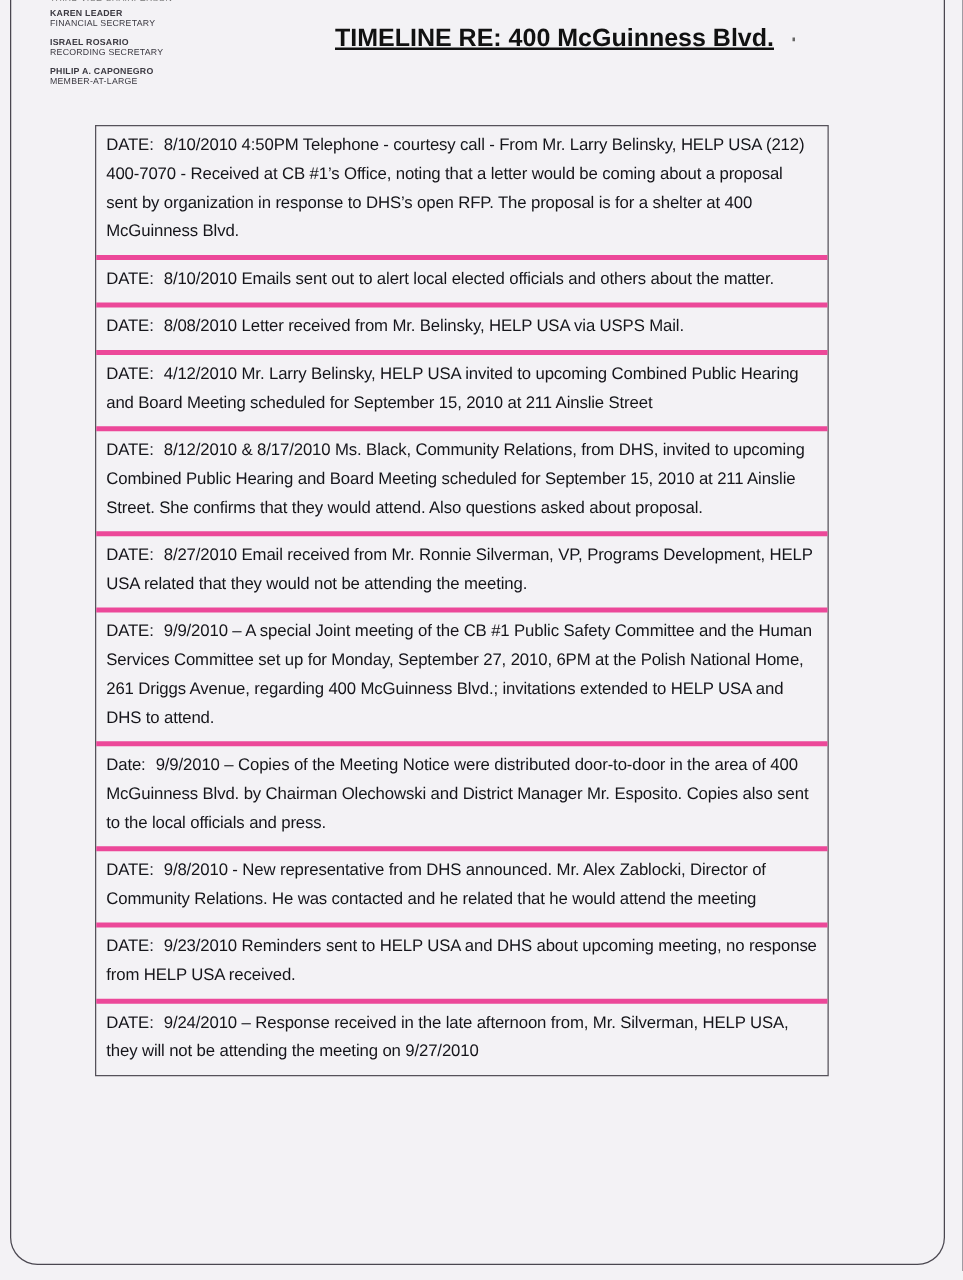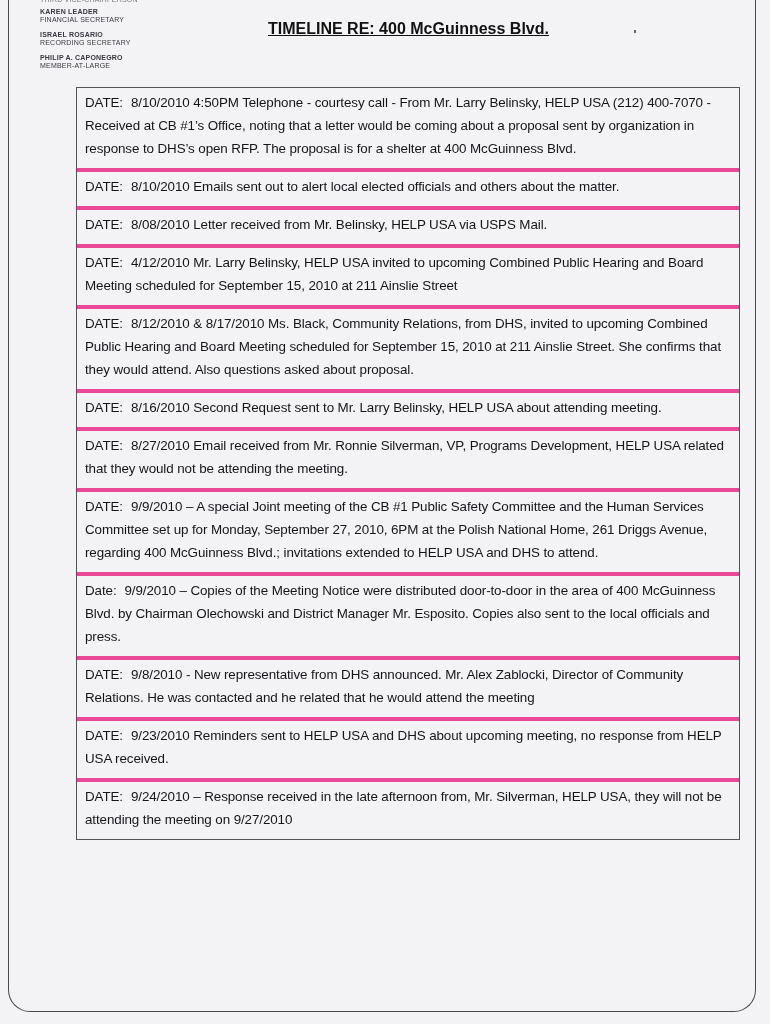--- a/index.html
+++ b/index.html
@@ -18,26 +18,26 @@
   }
   .officers {
     position: absolute; left: 40px; top: 0px;
     font-size: 7px; line-height: 8px; color: #3a3840; letter-spacing: 0.2px;
   }
   .officers .cut { height: 7px; overflow: hidden; color: #777; margin-top: -4px; margin-bottom: 5px; }
   .officer { margin-bottom: 7px; }
   .officer .name { font-weight: bold; }
   .title {
     position: absolute; left: 268px; top: 20px;
-    font-family: "Liberation Sans", sans-serif; font-weight: bold; font-size: 16px;
+    font-family: "Liberation Sans", sans-serif; font-weight: bold; font-size: 20px;
     text-decoration: underline; color: #111;
   }
   .speck { position:absolute; left:634px; top:30px; width:2px; height:3px; background:#666; }
   .timeline {
-    position: absolute; left: 76px; top: 87px; width: 664px;
+    position: absolute; left: 76px; top: 100px; width: 587px;
     border: 1px solid #55525a; box-sizing: border-box;
   }
   .entry {
     border-top: 4px solid #ec4899;
     padding: 3px 8px 8px 8px;
     font-size: 13.4px; line-height: 23px;
     font-family: "Liberation Sans", sans-serif;
     color: #15151a;
     letter-spacing: -0.1px;
   }
@@ -67,20 +67,19 @@
 
 <div class="title">TIMELINE  RE: 400 McGuinness Blvd.</div>
 <div class="speck"></div>
 
 <div class="timeline">
   <div class="entry"><span class="label">DATE:</span><span>8/10/2010 4:50PM Telephone - courtesy call - From Mr. Larry Belinsky, HELP USA (212) 400-7070 - Received at CB #1’s Office, noting that a letter would be coming about a proposal sent by organization in response to DHS’s  open RFP. The proposal is for a shelter at 400 McGuinness Blvd.</span></div>
   <div class="entry"><span class="label">DATE:</span><span>8/10/2010 Emails sent out to alert local elected officials and others about the matter.</span></div>
   <div class="entry"><span class="label">DATE:</span><span>8/08/2010 Letter received from Mr. Belinsky, HELP USA via USPS Mail.</span></div>
   <div class="entry"><span class="label">DATE:</span><span>4/12/2010 Mr. Larry Belinsky, HELP USA invited to upcoming Combined Public Hearing and Board Meeting scheduled for September 15, 2010 at 211 Ainslie Street</span></div>
   <div class="entry"><span class="label">DATE:</span><span>8/12/2010 &amp; 8/17/2010  Ms. Black, Community Relations, from DHS, invited to upcoming Combined Public Hearing and Board Meeting scheduled for September 15, 2010 at 211 Ainslie Street. She confirms that they would attend. Also questions asked about proposal.</span></div>
-  <div class="entry"><span class="label">DATE:</span><span>8/16/2010 Second Request sent to Mr. Larry Belinsky, HELP USA about attending meeting.</span></div>
   <div class="entry"><span class="label">DATE:</span><span>8/27/2010 Email received from Mr. Ronnie Silverman, VP, Programs Development, HELP USA related that they would not be attending the meeting.</span></div>
   <div class="entry"><span class="label">DATE:</span><span>9/9/2010 – A special Joint meeting of the CB #1 Public Safety Committee and the Human Services Committee set up for Monday, September 27, 2010, 6PM at the Polish National Home, 261 Driggs Avenue, regarding 400 McGuinness Blvd.; invitations extended to HELP USA and DHS to attend.</span></div>
   <div class="entry"><span class="label">Date:</span><span>9/9/2010 – Copies of the Meeting Notice were distributed door-to-door in the area of 400 McGuinness Blvd. by Chairman Olechowski and District Manager Mr. Esposito. Copies also sent to the local officials and press.</span></div>
   <div class="entry"><span class="label">DATE:</span><span>9/8/2010 - New representative from DHS announced. Mr. Alex Zablocki, Director of Community Relations. He was contacted and he related that he would attend the meeting</span></div>
   <div class="entry"><span class="label">DATE:</span><span>9/23/2010 Reminders sent to HELP USA and DHS about upcoming meeting, no response from HELP USA received.</span></div>
   <div class="entry"><span class="label">DATE:</span><span>9/24/2010 – Response received in the late afternoon from, Mr. Silverman, HELP USA,  they will not be attending the meeting on 9/27/2010</span></div>
 </div>
 
 </body></html>

